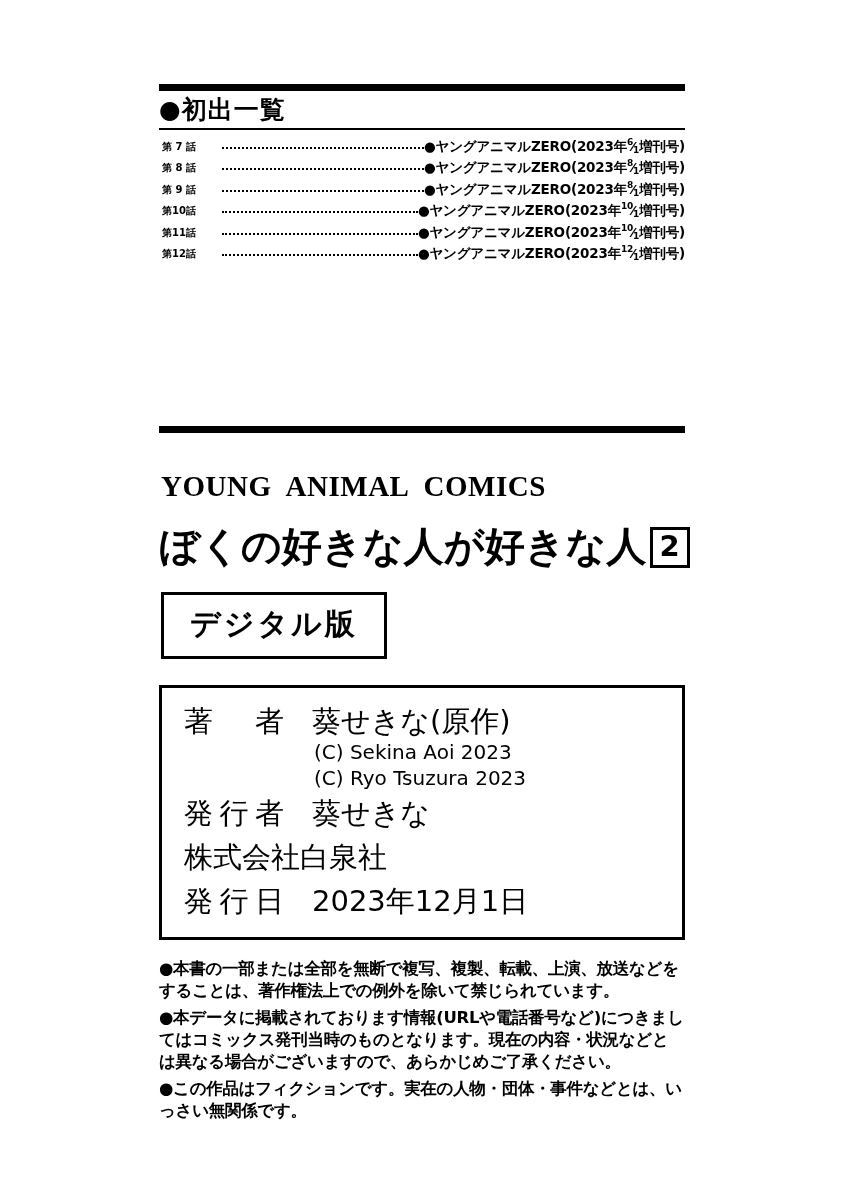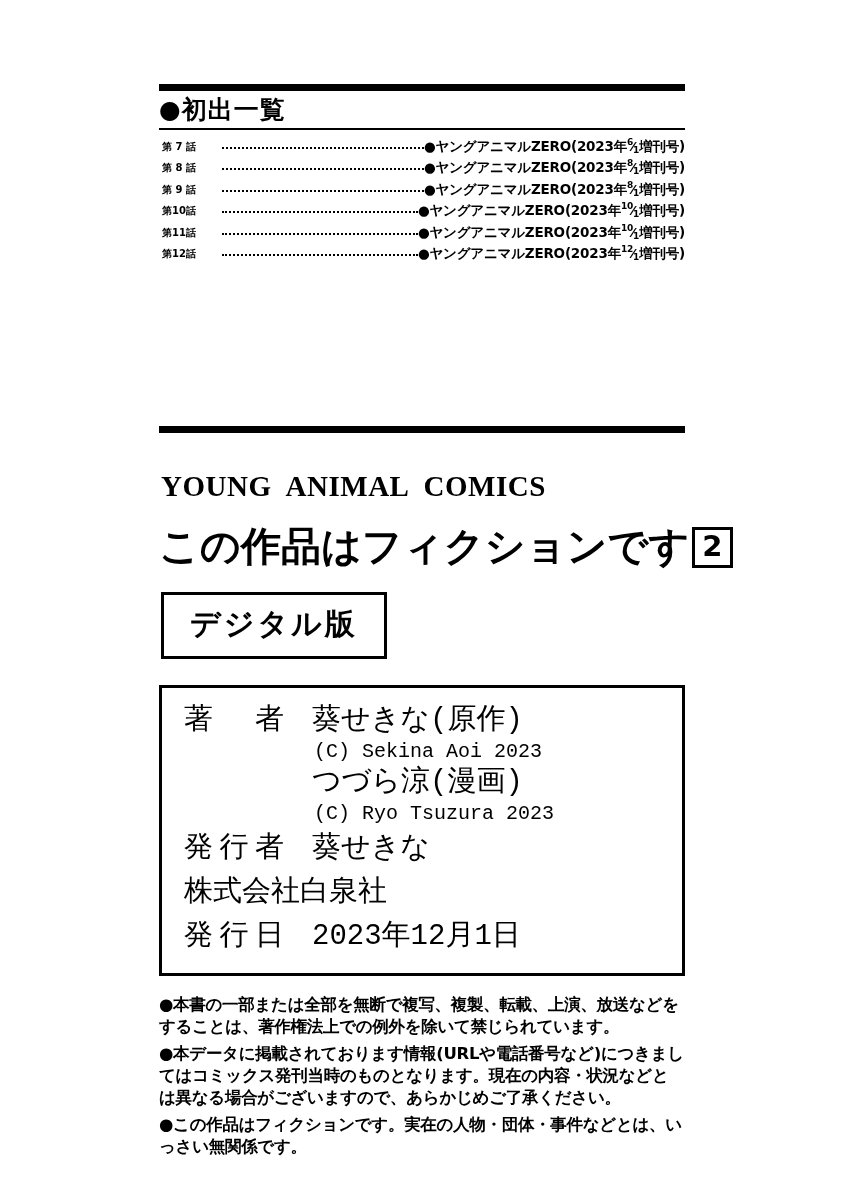--- a/index.html
+++ b/index.html
@@ -105,21 +105,21 @@
     font-weight: bold;
     letter-spacing: 3px;
   }
 
   
   .colophon-box {
     margin-top: 26px;
     border: 3px solid #000;
     padding: 15px 18px 14px 22px;
   }
-  .info-row { display: flex; font-family: Liberation Mono, monospace; }
+  .info-row { display: flex; }
   .info-label {
     flex: 0 0 128px;
     font-size: 29px;
     line-height: 44px;
     text-align: justify;
     text-align-last: justify;
     -moz-text-align-last: justify;
     max-width: 100px;
     margin-right: 28px;
   }
@@ -183,31 +183,30 @@
           <span class="chapter-label">第12話</span>
           <span class="dots"></span>
           <span class="chapter-source">●ヤングアニマルZERO(2023年<span class="frac-num">12</span><span class="frac-slash">⁄</span><span class="frac-den">1</span>増刊号)</span>
         </li>
       </ul>
   </section>
 
   <section>
     <div class="rule-thick rule-thick-2"></div>
     <div class="imprint">YOUNG ANIMAL COMICS</div>
-    <h1 class="book-title"><span>この作品はフィクションです</span><span class="volume-badge">2</span></h1>
+    <h1 class="book-title"><span>ぼくの好きな人が好きな人</span><span class="volume-badge">2</span></h1>
     <div class="edition-box">デジタル版</div>
   </section>
 
   <section class="colophon-box">
     <div class="info-row author-row">
       <span class="info-label two-char">著者</span>
       <div class="info-value">
         <div class="val-large">葵せきな(原作)</div>
         <div class="val-small">(C) Sekina Aoi 2023</div>
-        <div class="val-large">つづら涼(漫画)</div>
         <div class="val-small">(C) Ryo Tsuzura 2023</div>
       </div>
     </div>
     <div class="info-row">
       <span class="info-label">発行者</span>
       <div class="info-value">葵せきな</div>
     </div>
     <div class="info-row">
       <div class="info-value">株式会社白泉社</div>
     </div>

